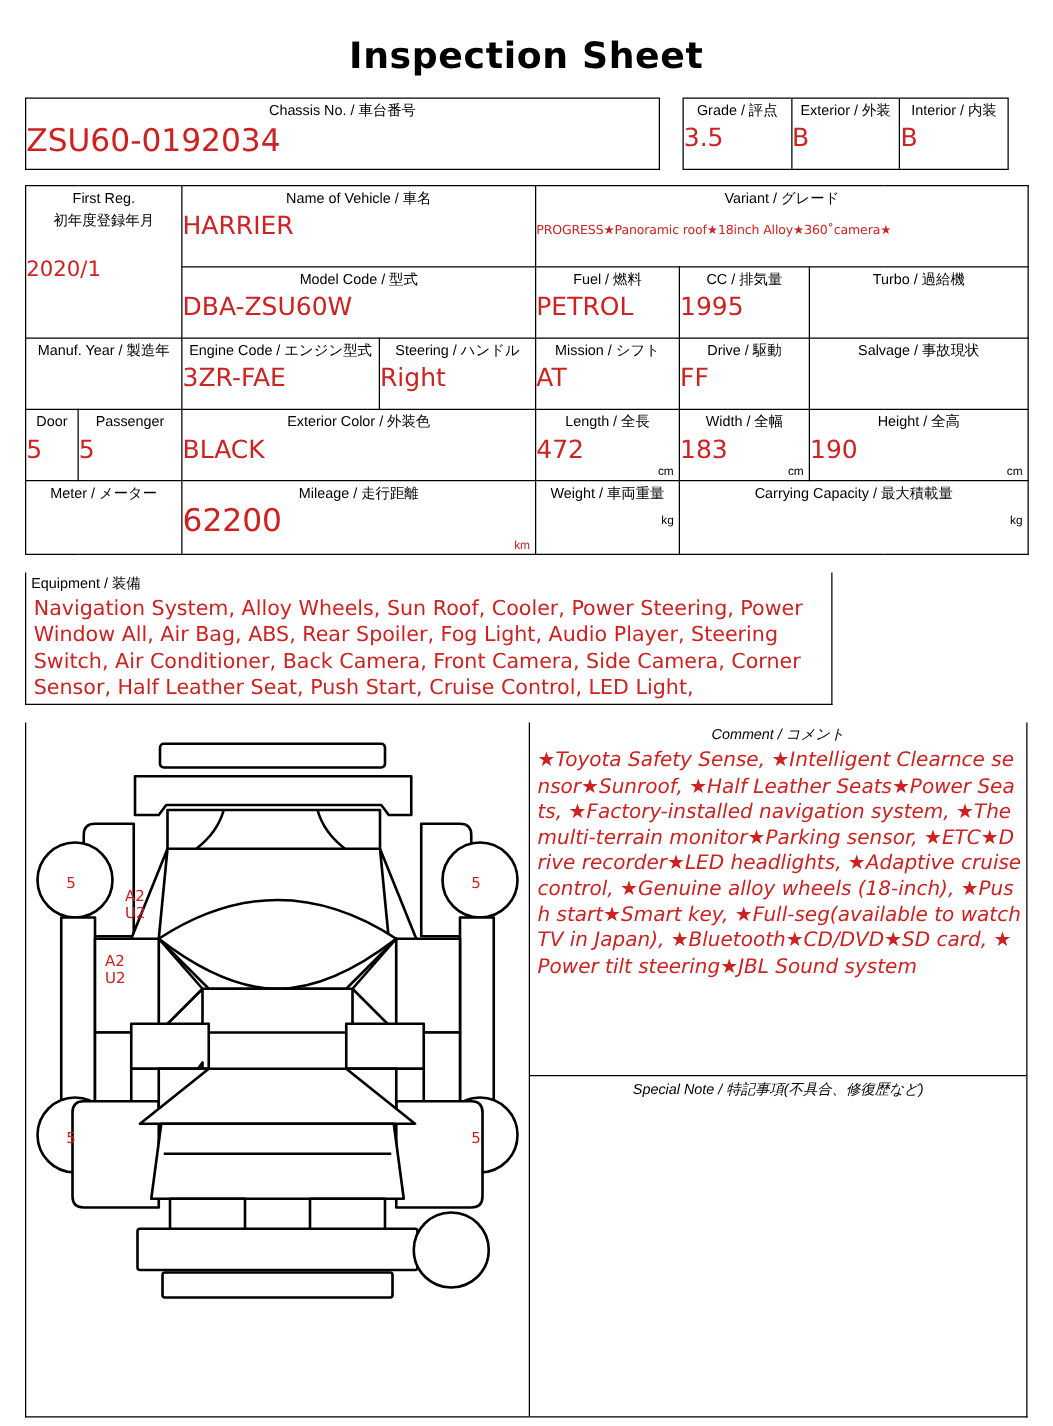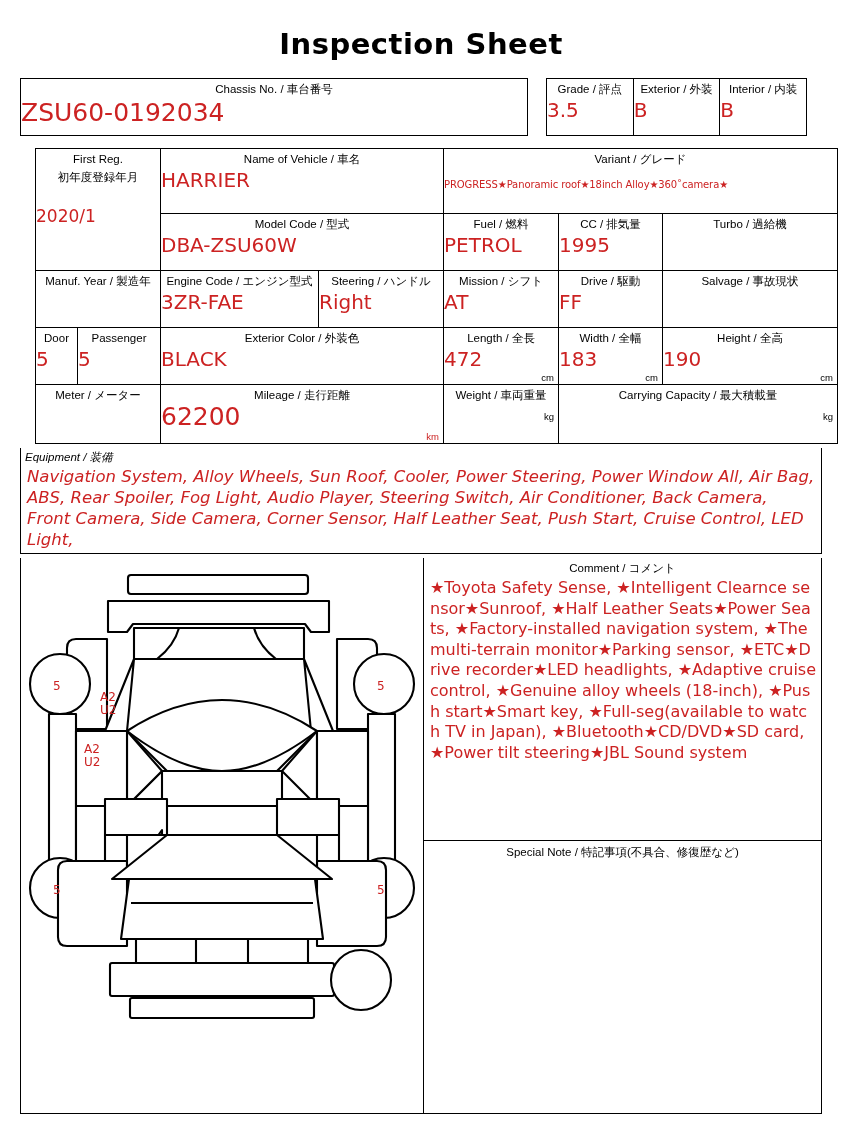--- a/index.html
+++ b/index.html
@@ -30,21 +30,20 @@
     letter-spacing: 0.5px;
     padding-top: 27px;
     padding-bottom: 6px;
     font-family: "DejaVu Sans", sans-serif;
   }
 
   
   .tbl {
     border-collapse: collapse;
     table-layout: fixed;
-    margin-left: 15px;
   }
   .tbl td {
     border: 1px solid #000;
     vertical-align: top;
     padding: 0;
   }
   .lbl {
     display: block;
     text-align: center;
     font-size: 11.5px;
@@ -105,27 +104,26 @@
     border-right: 1px solid #000;
   }
   .grade-cell:last-child { border-right: none; }
 
   
   .main-wrap { margin: 12px 20px 0 20px; }
   .main-tbl { width: 802px; }
 
   
   .equip-box {
-    margin: 4px 20px;
-    width: 802px;
+    margin: 14px 20px;
+    width: 646px;
     box-sizing: border-box;
     border: 1px solid #000;
     border-top: none;
     min-height: 95px;
-    font-style: italic;
   }
   .equip-lbl {
     font-size: 11.5px;
     line-height: 15px;
     padding: 2px 0 0 4px;
   }
   .equip-text {
     color: #cc2222;
     font-size: 16.5px;
     line-height: 21px;
@@ -147,20 +145,21 @@
     width: 404px;
     box-sizing: border-box;
     border-right: 1px solid #000;
     position: relative;
   }
   .notes-col {
     flex: 1 1 auto;
     box-sizing: border-box;
     display: flex;
     flex-direction: column;
+    font-style: italic;
   }
   .comment-box {
     height: 283px;
     box-sizing: border-box;
     border-bottom: 1px solid #000;
     overflow: hidden;
   }
   .comment-lbl {
     text-align: center;
     font-size: 11.5px;

